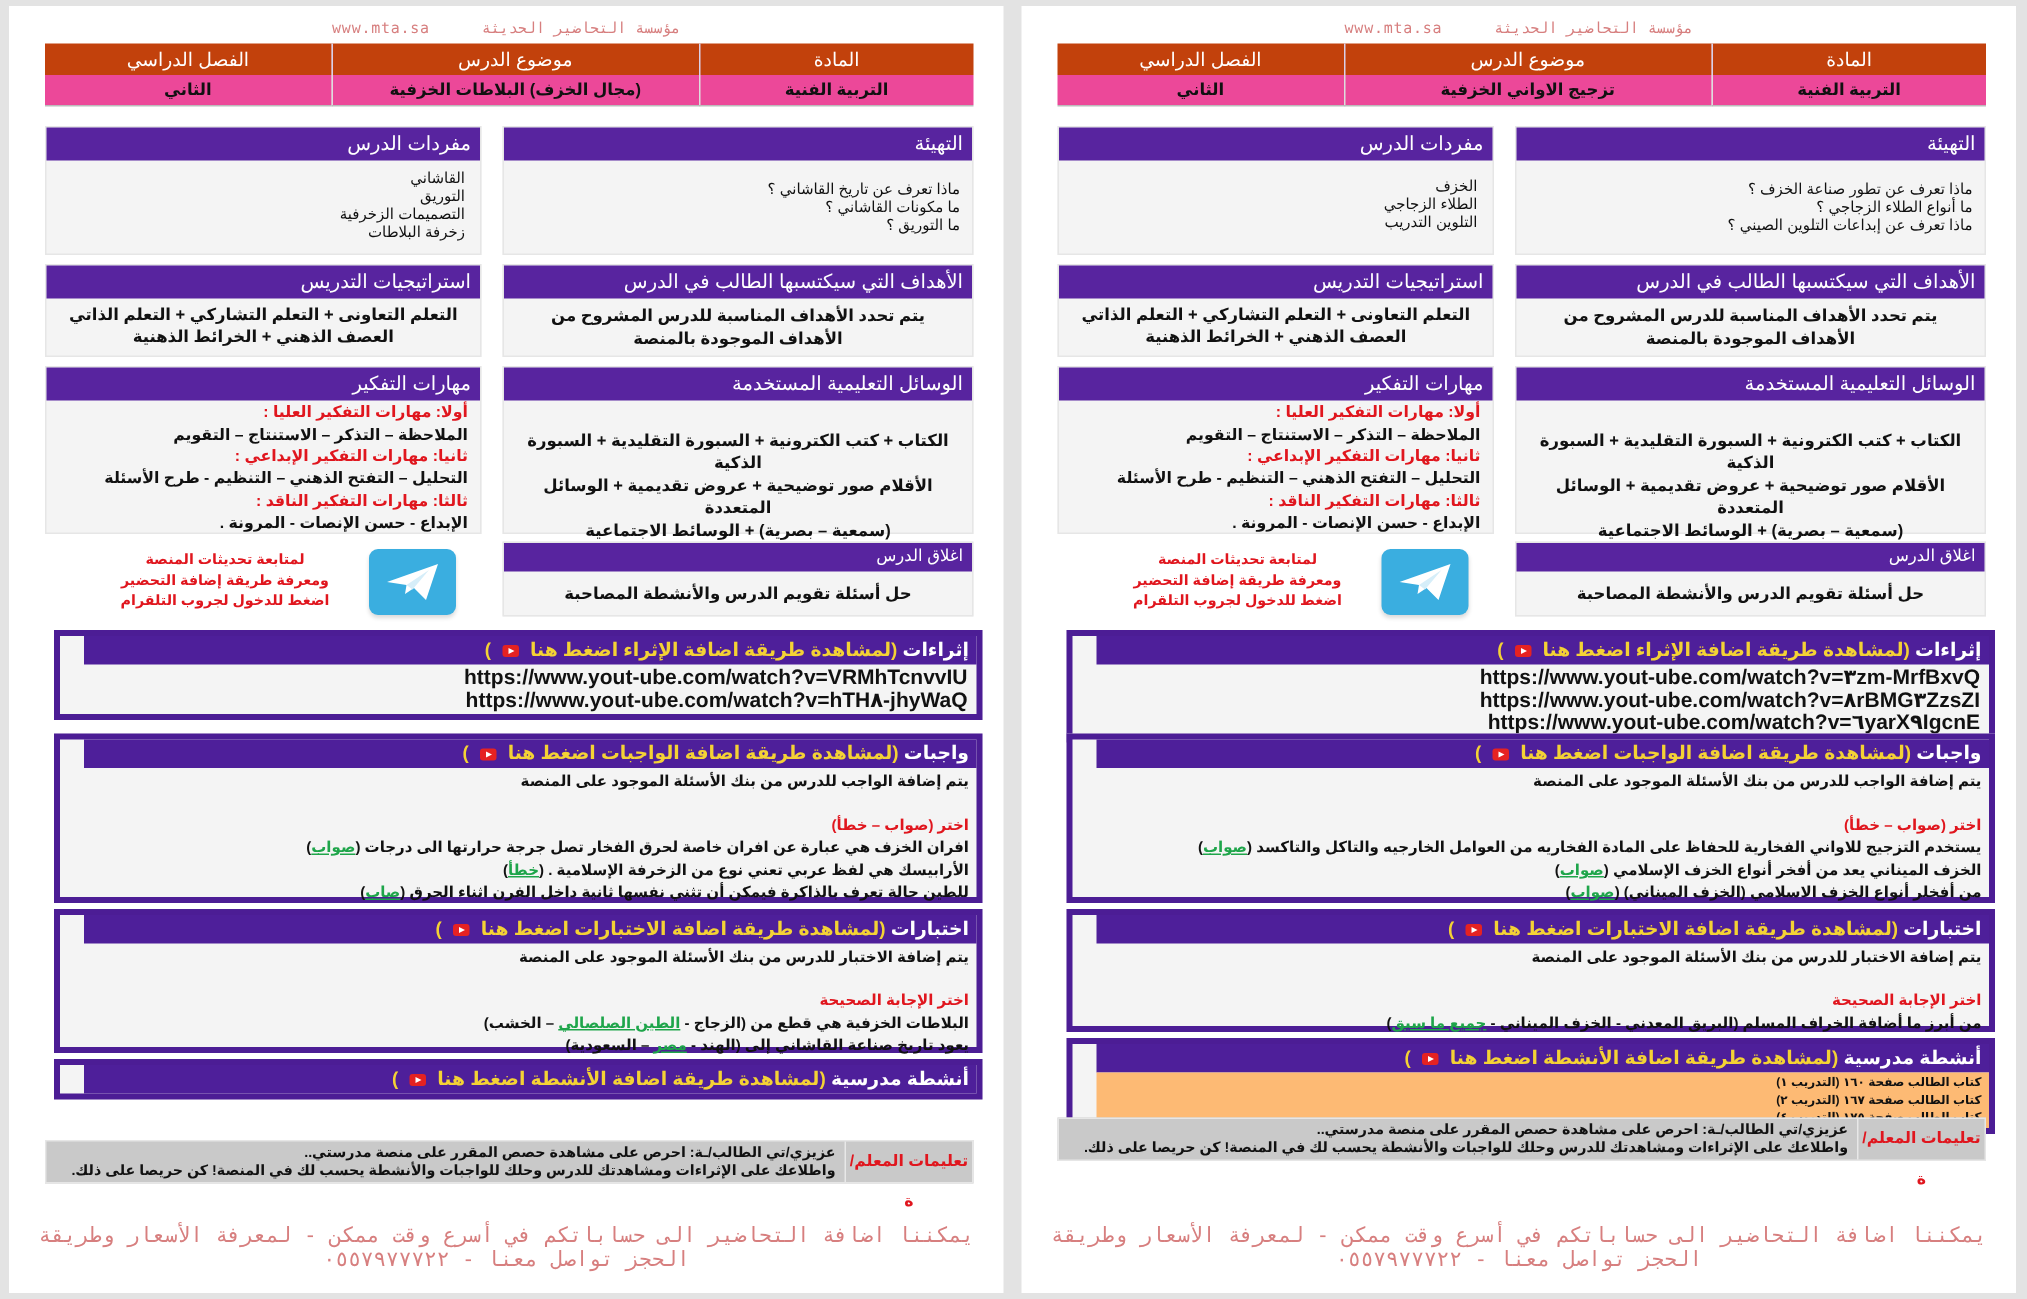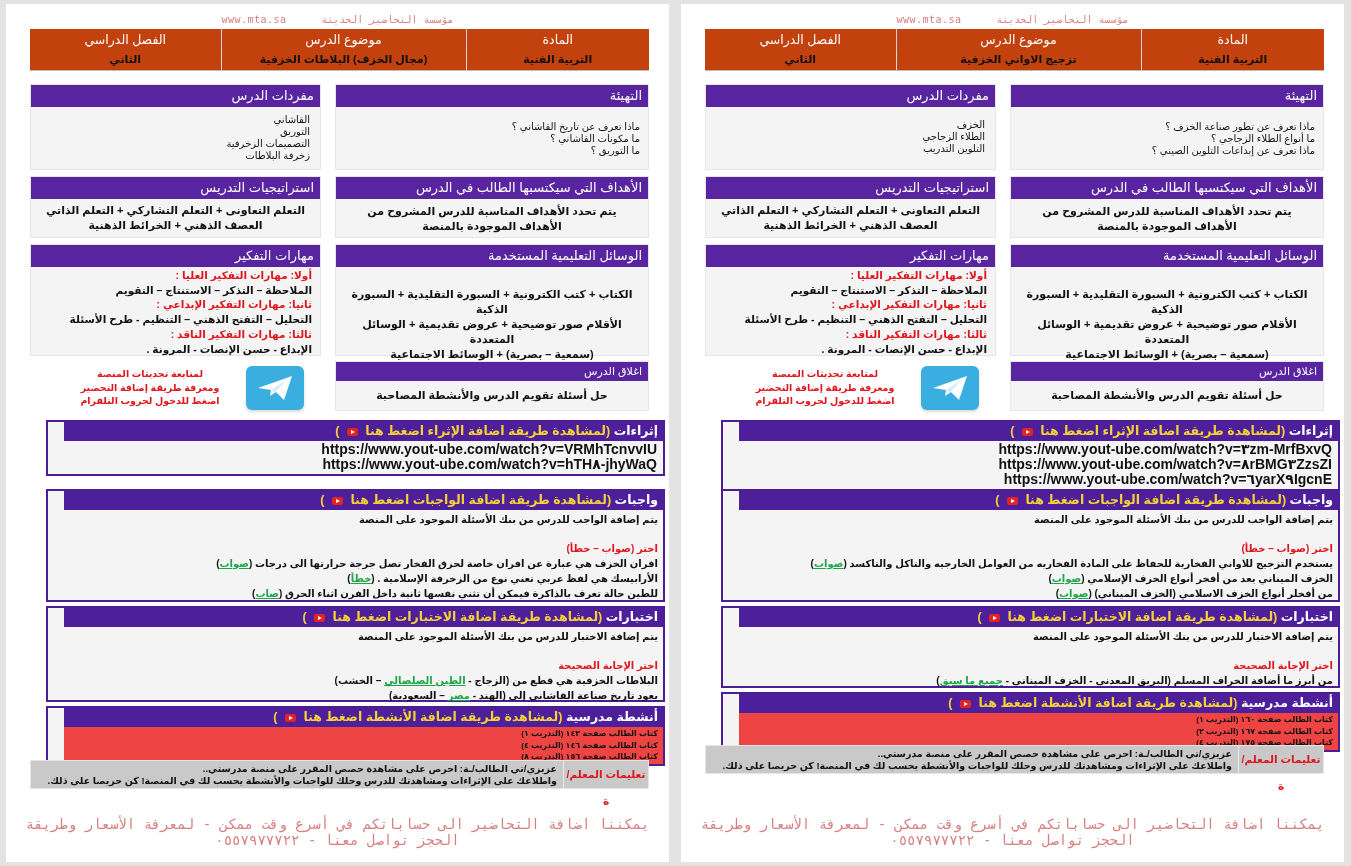--- a/index.html
+++ b/index.html
@@ -7,40 +7,40 @@
   body { font-family: "Liberation Sans", "DejaVu Sans", sans-serif; position: relative; }
   .page { position: absolute; top: 4px; width: 663px; height: 858px; background: #ffffff; }
   .page.p1 { left: 6px; }
   .page.p2 { left: 681px; }
   .inner { position: absolute; left: 24px; width: 619px; top: 0; direction: rtl; }
   .topline { position: absolute; top: 10px; left: 0; width: 100%; text-align: center; font-family: "DejaVu Sans Mono", monospace; font-size: 10px; color: #d77f7f; letter-spacing: 0.5px; direction: ltr; }
   .topline .org { margin-left: 28px; direction: rtl; unicode-bidi: embed; }
   .hdr-table { position: absolute; top: 25px; width: 100%; border-collapse: collapse; }
   .hdr-table th { background: #c2410c; color: #fff; font-size: 12.5px; font-weight: normal; height: 21px; border-left: 1px solid #d9d0ea; text-align: center; }
   .hdr-table th:last-child { border-left: none; }
-  .hdr-table td { background: #c2410c; color: #111; font-size: 11px; font-weight: bold; height: 20px; text-align: center; border-left: 1px solid #ddd; border-bottom: 1px solid #bbb; margin-left: 28px; }
+  .hdr-table td { background: #ec4899; color: #111; font-size: 11px; font-weight: bold; height: 20px; text-align: center; border-left: 1px solid #ddd; border-bottom: 1px solid #bbb; margin-left: 28px; }
   .hdr-table td:last-child { border-left: none; }
   .box { position: absolute; background: #f4f4f4; border: 1px solid #e6e6e6; }
   .box .bh { background: #58249f; color: #fff; font-size: 13px; height: 22px; line-height: 22px; padding-right: 6px; text-align: right; }
   .box .bb { font-size: 10px; color: #111; padding: 6px 8px; text-align: right; }
   .box .bb.center { text-align: center; font-weight: bold; font-size: 11px; }
   .list-small { font-size: 9px; line-height: 12px; }
   .red { color: #e0161e; }
   .green { color: #1ea54a; text-decoration: underline; }
   .yellow { color: #f4d235; }
   .think .bb { font-size: 10.5px; font-weight: bold; line-height: 14.7px; padding: 1px 8px; }
   .promo { position: absolute; text-align: center; color: #e0161e; font-weight: bold; font-size: 9.5px; line-height: 13.5px; }
   .tg { position: absolute; width: 58px; height: 44px; border-radius: 6px; background: #3aaee0; box-shadow: 0 2px 3px rgba(0,0,0,0.15); }
-  .wide { position: absolute; left: 16px; width: 619px; background: #f4f4f4; border: 2px solid #4c1d95; padding-left: 16px; }
+  .wide { position: absolute; left: 6px; width: 619px; background: #f4f4f4; border: 4px solid #4c1d95; padding-left: 16px; }
   .wide .wh { background: #4e1f9a; color: #fff; font-size: 12.5px; height: 19px; line-height: 19px; padding-right: 5px; font-weight: bold; }
   .yt { display: inline-block; width: 11px; height: 8px; background: #e52222; border-radius: 2px; vertical-align: middle; margin: 0 4px; position: relative; }
   .yt::after { content: ""; position: absolute; left: 4px; top: 2px; border-left: 4px solid #fff; border-top: 2px solid transparent; border-bottom: 2px solid transparent; }
   .links { direction: ltr; text-align: right; font-size: 14px; font-weight: bold; color: #111; padding: 1px 6px 2px 6px; line-height: 15px; }
   .wb { font-size: 10px; font-weight: bold; color: #111; padding: 2px 5px; line-height: 15px; }
-  .acts { font-size: 8px; font-weight: bold; color: #111; padding: 1px 5px; line-height: 11.5px; background: #ef4444; }
+  .acts { font-size: 8px; font-weight: bold; color: #111; padding: 1px 5px; line-height: 11.5px; background: #fdba74; }
   .teacher { position: absolute; left: 0; width: 619px; height: 29px; background: #c9c9c9; border: 1px solid #e6e6e6; display: flex; }
   .teacher .tl { width: 85px; text-align: center; color: #e0161e; font-weight: bold; font-size: 10.5px; line-height: 27px; border-left: 1px solid #e8e8e8; }
   .teacher .tt { flex: 1; font-size: 9.5px; font-weight: bold; color: #111; padding: 2px 6px; line-height: 12px; }
   .footer { position: absolute; bottom: 14px; left: 0; width: 100%; text-align: center; font-family: "DejaVu Sans Mono", monospace; font-size: 14px; color: #d77f7f; direction: rtl; }
 </style>
 </head>
 <body>
 
 <div class="page p1">
   <div class="topline">
@@ -179,25 +179,20 @@
       </div>
     </div>
 
     <div class="wide" style="top:702px;">
       <div class="wh">
         <span>أنشطة مدرسية</span>
         <span class="yellow">(لمشاهدة طريقة اضافة الأنشطة اضغط هنا</span>
         <span class="yt"></span>
         <span class="yellow">)</span>
       </div>
-      <div class="acts">
-        <div>كتاب الطالب صفحة ١٤٢ (التدريب ١)</div>
-        <div>كتاب الطالب صفحة ١٤٦ (التدريب ٤)</div>
-        <div>كتاب الطالب صفحة ١٥٦ (التدريب ٨)</div>
-      </div>
     </div>
 
     <div class="teacher" style="top:756px;">
       <div class="tl">تعليمات المعلم/ة</div>
       <div class="tt">
         <div>عزيزي/تي الطالب/ـة: احرص على مشاهدة حصص المقرر على منصة مدرستي..</div>
         <div>واطلاعك على الإثراءات ومشاهدتك للدرس وحلك للواجبات والأنشطة يحسب لك في المنصة! كن حريصا على ذلك.</div>
       </div>
     </div>
   </div>

